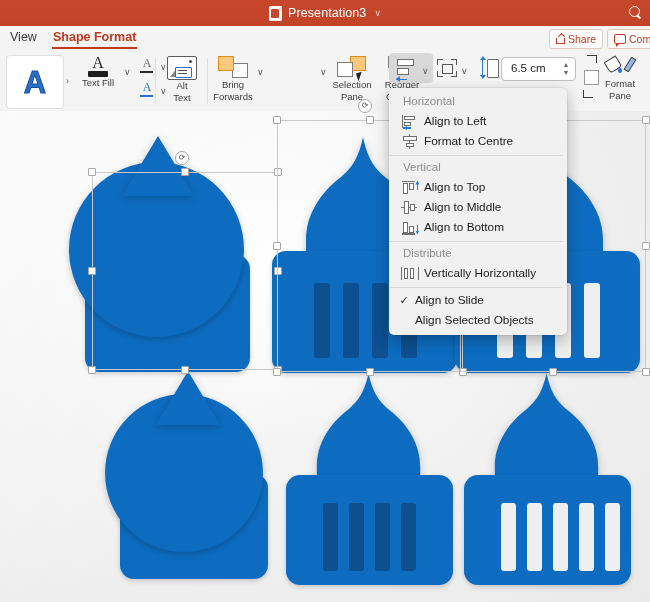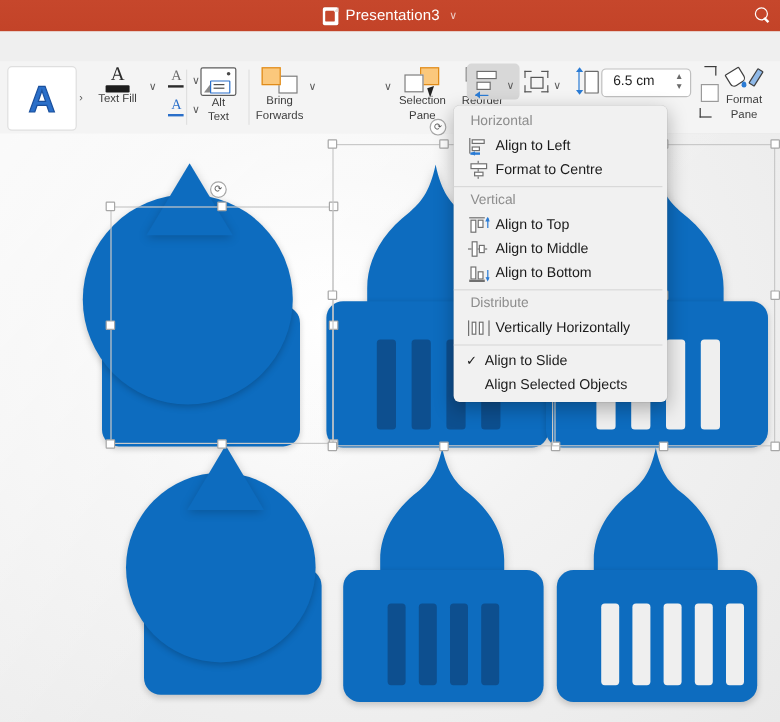--- a/index.html
+++ b/index.html
@@ -226,21 +226,21 @@
     position:absolute;width:8px;height:8px;background:#fff;border:1px solid #a7a7a7;
     box-sizing:border-box;border-radius:1px;
   }
   .rothandle{
     position:absolute;width:12px;height:12px;border:1px solid #a7a7a7;border-radius:50%;
     background:#fff;color:#555;font-size:8px;line-height:11px;text-align:center;
   }
 
   
   .menu{
-    position:absolute;left:378px;top:88px;width:174px;
+    position:absolute;left:389px;top:88px;width:174px;
     background:#f1f1f1;border-radius:5px;
     box-shadow:0 5px 16px rgba(0,0,0,.28), 0 0 0 .5px rgba(0,0,0,.10);
     padding:4px 4px 5px 0;overflow:hidden;
   }
   .mgrp-title{
     font-size:11.5px;color:#8d8d8d;padding:3px 0 4px 14px;
   }
   .mitem{
     height:20px;display:flex;align-items:center;font-size:11.8px;color:#1b1b1b;
     padding-left:12px;cursor:default;
@@ -265,20 +265,33 @@
       <span class="pptx-ico"></span>
       <span class="doc-title">Presentation3</span>
       <span class="caret-wht">∨</span>
     </div>
     <div class="search-glass">
         <i></i>
         <b></b>
       </div>
   </div>
 
+  <div class="tabrow">
+    <div class="tab" style="left:10px;">View</div>
+    <div class="tab active" style="left:53px;">Shape Format</div>
+
+    <div class="hdr-btn" style="left:549px;">
+      <span class="ico-share"></span>
+      <span>Share</span>
+    </div>
+    <div class="hdr-btn" style="left:607px;width:60px;">
+      <span class="ico-cmt"></span>
+      <span>Com</span>
+    </div>
+  </div>
 
   <div class="ribbon">
 
     <div class="wordart-box">
       <span class="wordart-A">A</span>
     </div>
     <div style="position:absolute;left:66px;top:25px;" class="chev">›</div>
 
     <div class="rb-item" style="left:74px;top:4px;width:48px;">
       <div class="tf-ico">

